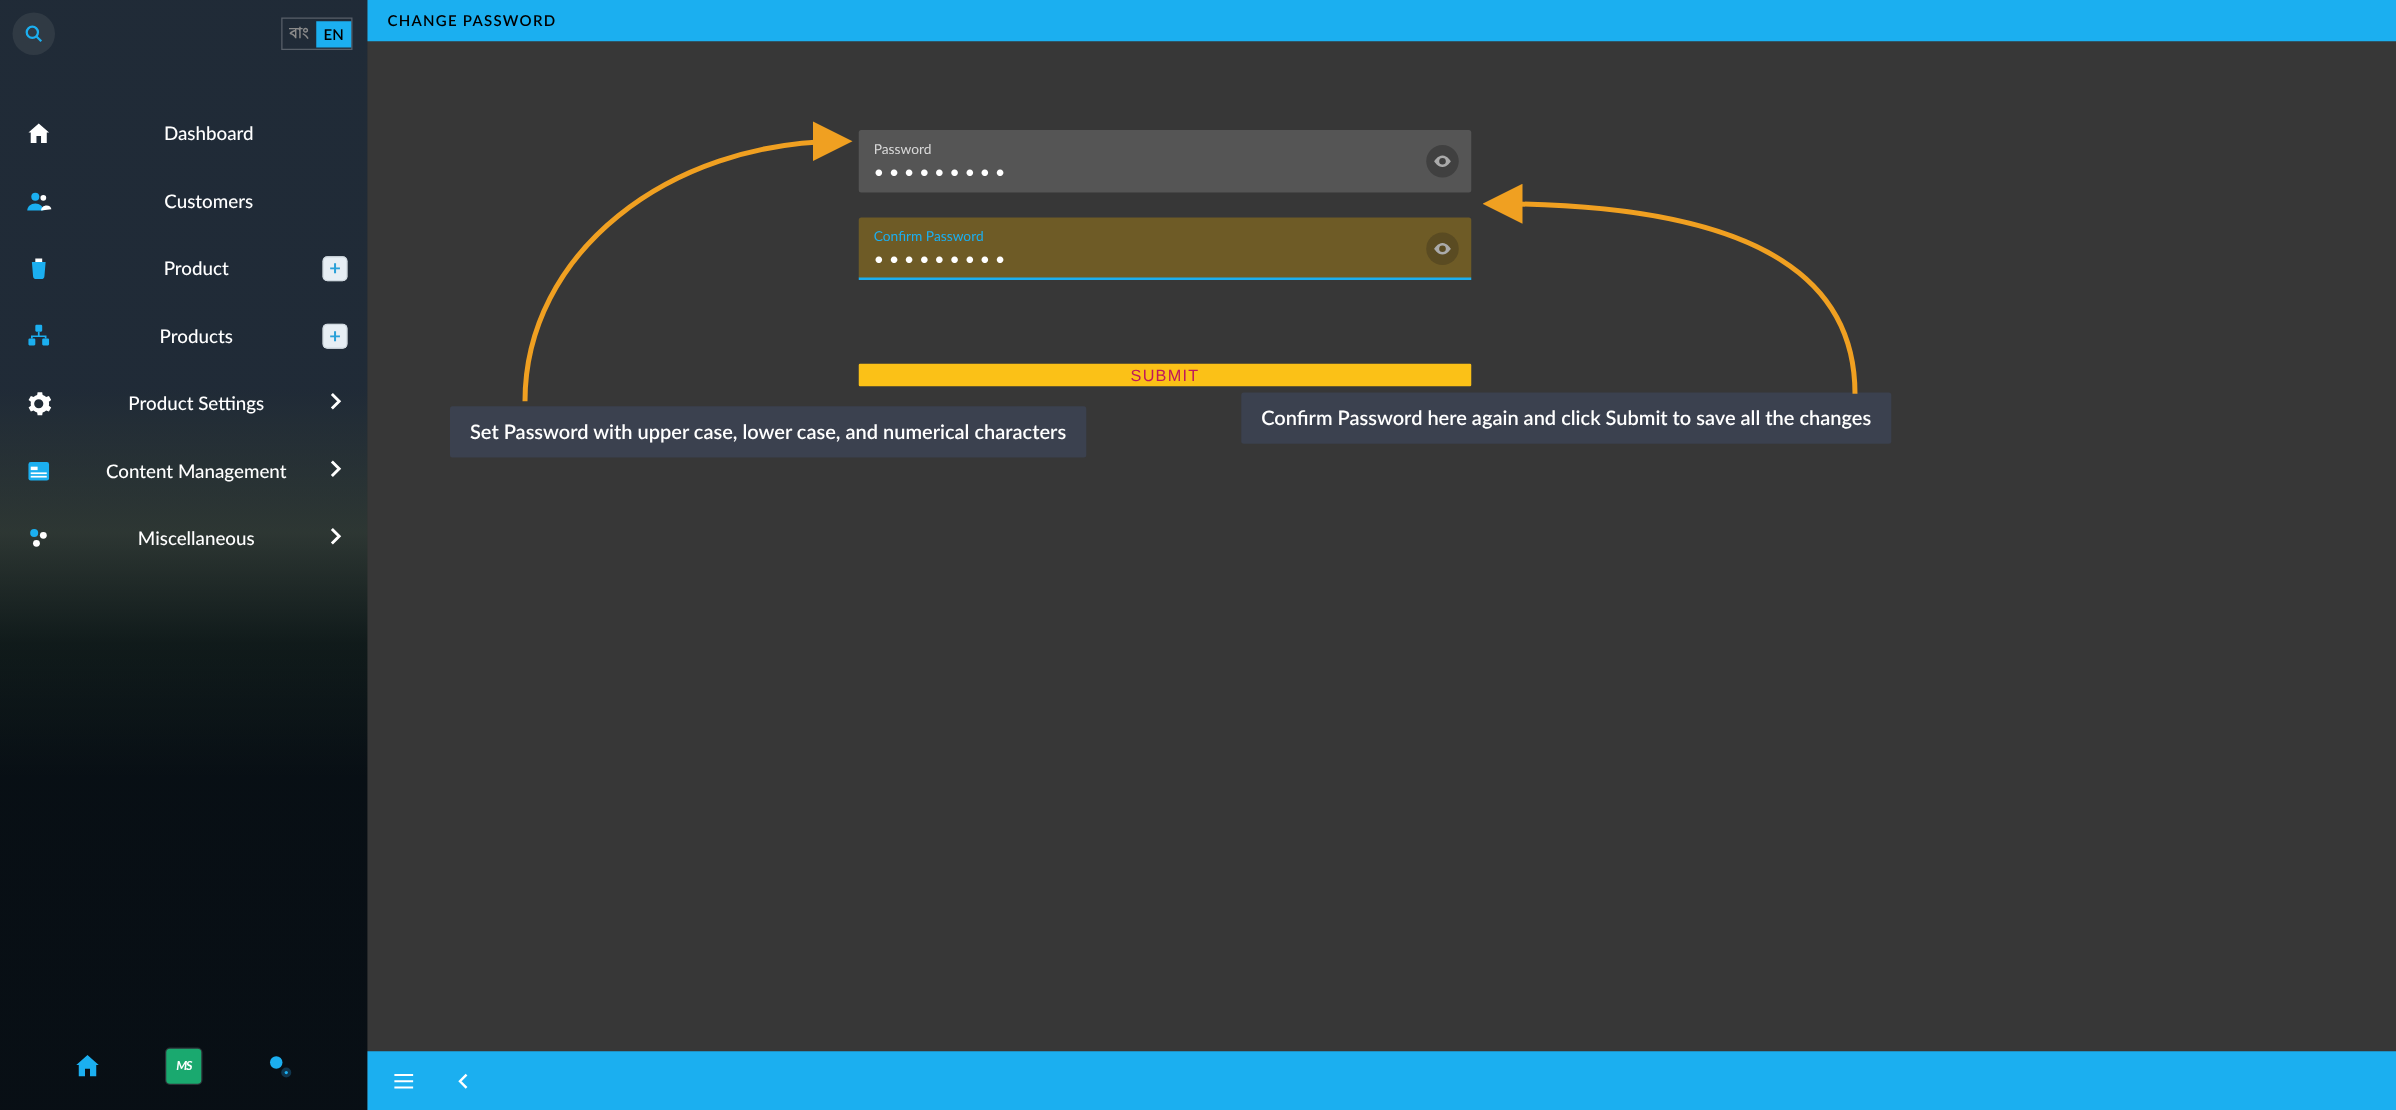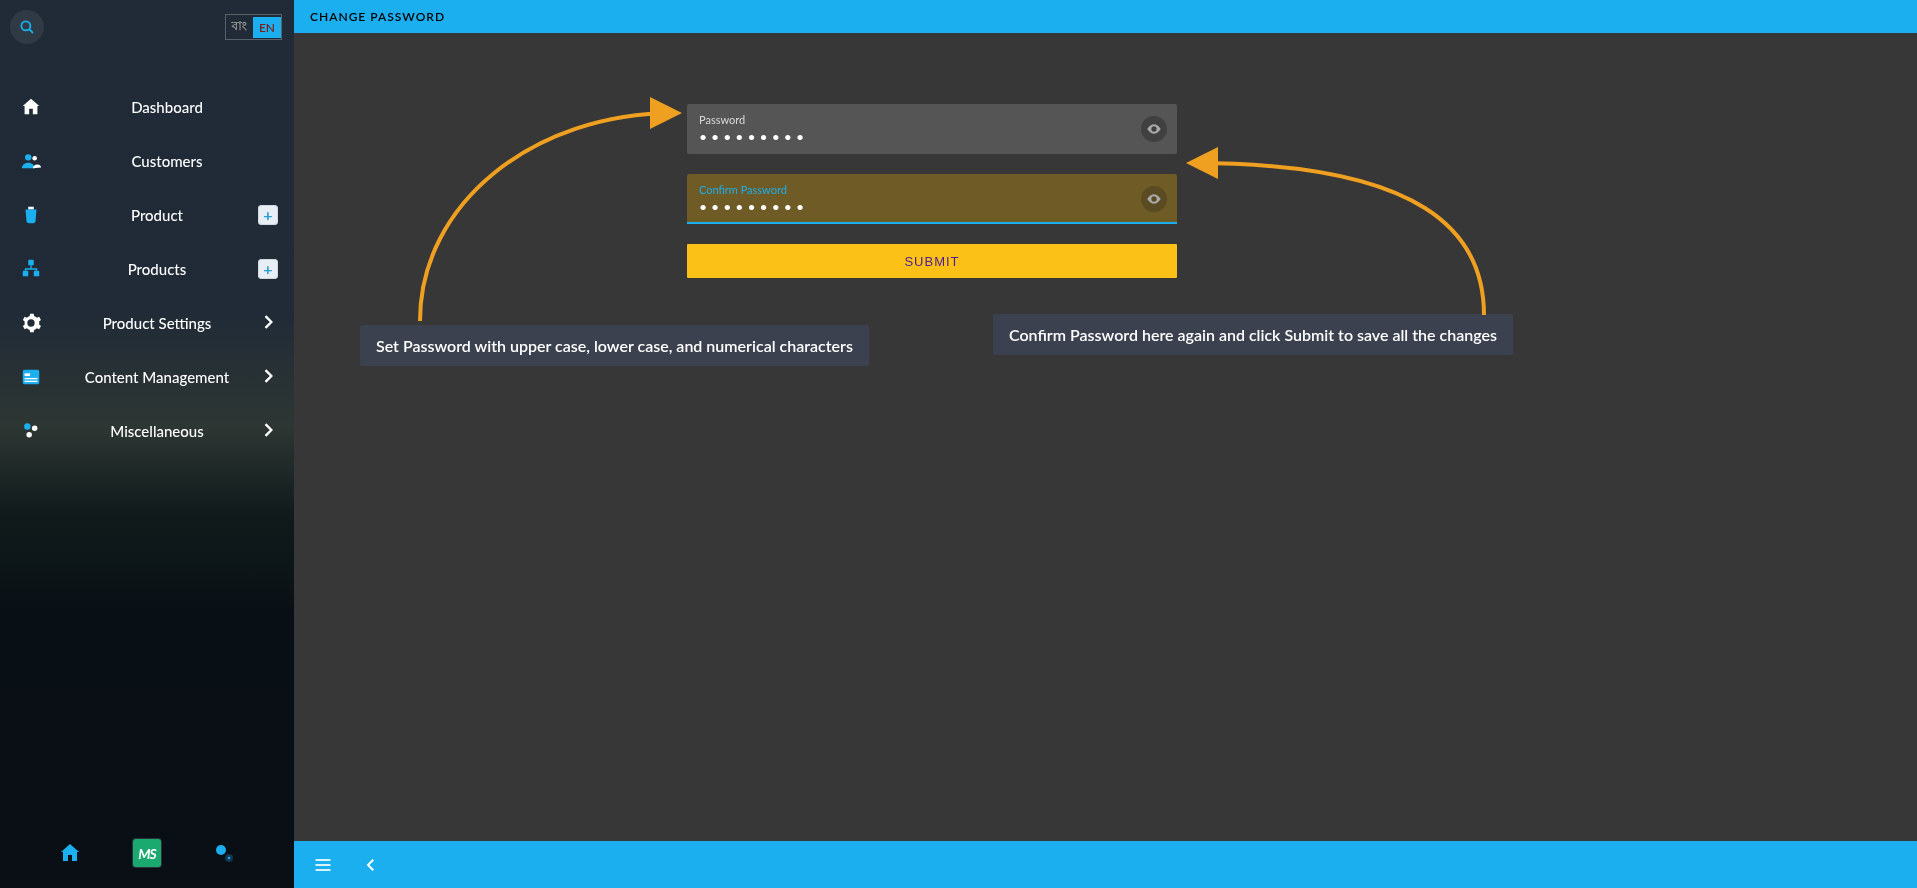--- a/index.html
+++ b/index.html
@@ -50,21 +50,21 @@
     cursor:pointer;
   }
   .lang-switch{
     display:flex;align-items:center;
     border:1px solid rgba(255,255,255,0.25);
     height:26px;
     font-size:12px;
     font-weight:600;
   }
   .lang-opt{padding:3px 6px;color:#8b8b8b;cursor:pointer;}
-  .lang-opt.active{background:var(--accent-blue);color:#7f1d1d;}
+  .lang-opt.active{background:var(--accent-blue);color:#000000;}
 
   .nav{
     flex:1;
     padding-top:28px;
     text-align:center;
   }
   .nav-item{
     display:flex;align-items:center;
     padding:0 16px 0 20px;
     height:54px;
@@ -89,21 +89,21 @@
   .sidebar-bottom{
     display:flex;align-items:center;justify-content:center;
     gap:50px;
     height:60px;
     padding-bottom:10px;
   }
   .sb-icon{width:26px;height:26px;display:flex;align-items:center;justify-content:center;cursor:pointer;}
   .ms-badge{
     width:28px;height:28px;border-radius:3px;
     background:var(--green-icon);color:#fff;
-    font-weight:700;font-size:14px;font-style:italic;
+    font-weight:700;font-size:10px;font-style:italic;
     display:flex;align-items:center;justify-content:center;
     letter-spacing:-1px;
     box-shadow:0 0 0 1px rgba(255,255,255,0.15);
   }
 
   
   .main{flex:1;display:flex;flex-direction:column;background:var(--main-bg);position:relative;}
   .titlebar{
     height:33px;background:var(--accent-blue);
     display:flex;align-items:center;
@@ -140,24 +140,24 @@
     content:"";position:absolute;left:0;right:0;bottom:0;height:2px;background:var(--accent-blue);
   }
   .eye-btn{
     position:absolute;right:10px;top:50%;transform:translateY(-50%);
     width:26px;height:26px;border-radius:50%;
     background:#404040;display:flex;align-items:center;justify-content:center;
     cursor:pointer;
   }
   .field.active .eye-btn{background:#5a4b22;}
   .submit-btn{
-    height:34px;background:var(--yellow);
-    color:#4c1d95;font-size:13px;letter-spacing:1px;font-weight:500;
-    display:flex;align-items:center;justify-content:center;
-    cursor:pointer;border:none;border-radius:1px;
+    height:18px;background:var(--yellow);
+    color:#be185d;font-size:13px;letter-spacing:1px;font-weight:500;
+    display:flex;align-items:center;justify-content:center;
+    cursor:pointer;border:none;border-radius:1px;margin-top:47px;
   }
 
   
   .callout{
     position:absolute;background:var(--callout);color:#fff;
     padding:11px 16px;font-size:16px;font-weight:600;
     border-radius:2px;
     white-space:nowrap;
   }
   .callout1{left:66px;top:292px;}

